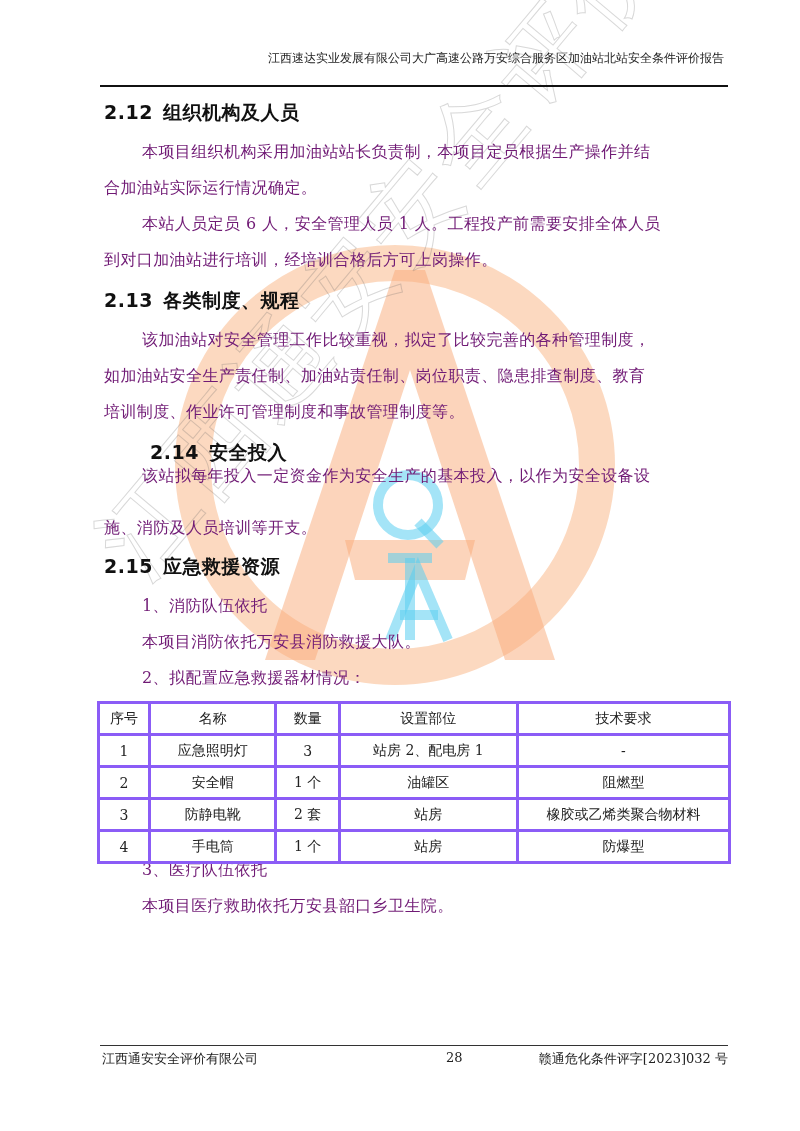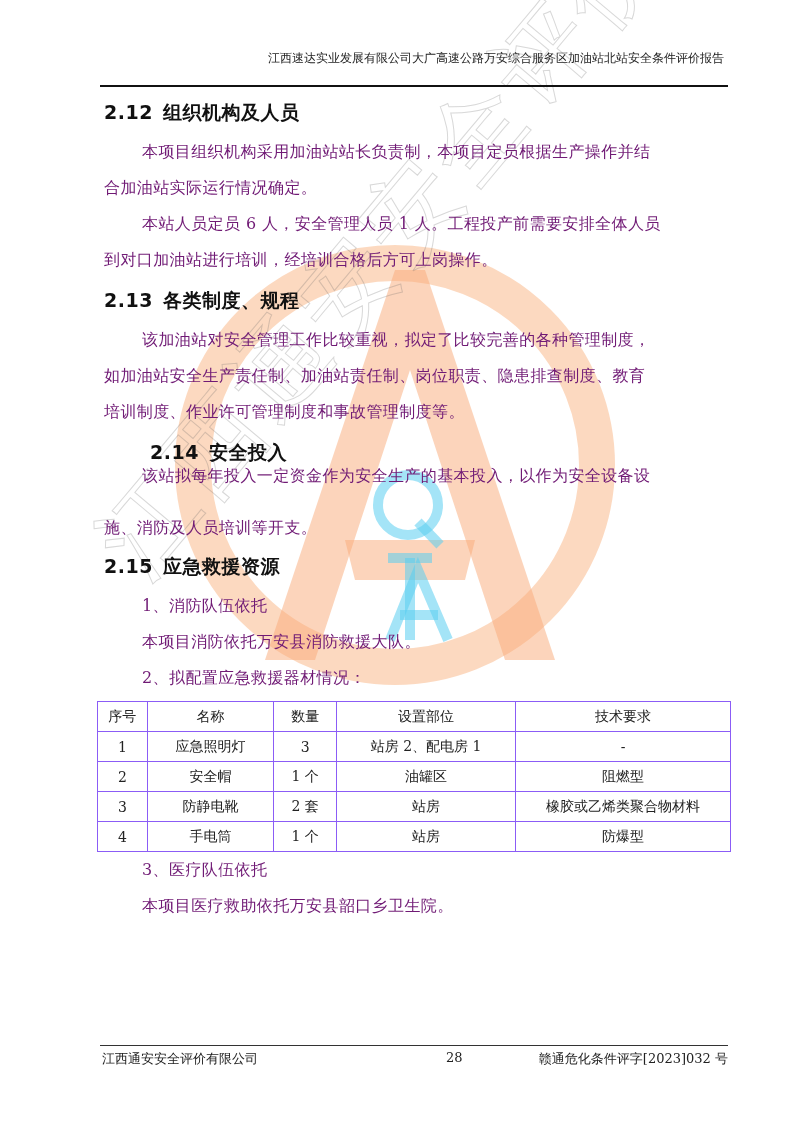--- a/index.html
+++ b/index.html
@@ -45,21 +45,21 @@
       left: 340px; top: 717px; font-size: 64px; font-weight: bold; color: rgba(235, 90, 100, 0.32);
       font-family: "DejaVu Sans", "Liberation Sans", sans-serif; letter-spacing: 4px; white-space: nowrap;
     }
 
     
     table.equip {
       position: absolute; left: 97px; top: 701px; width: 634px; border-collapse: collapse;
       font-size: 14px; color: #222;
     }
     table.equip th, table.equip td {
-      border: 1px solid #8b5cf6; height: 29px; text-align: center; font-weight: normal; padding: 0 4px;
+      border: 3px solid #8b5cf6; height: 29px; text-align: center; font-weight: normal; padding: 0 4px;
       background: transparent;
     }
     .c1 { width: 41px; } .c2 { width: 119px; } .c3 { width: 54px; font-family: Liberation Serif, serif; } .c4 { width: 172px; } .c5 { width: 208px; }
 
     
     .footer-rule { position: absolute; left: 100px; width: 628px; top: 1045px; height: 1px; background: #333; }
     .footer { position: absolute; top: 1050px; font-size: 13px; color: #222; white-space: nowrap; }
     .footer-left { left: 102px; }
     .footer-center { left: 422px; margin-left: 24px; }
     .footer-right { right: 72px; }

